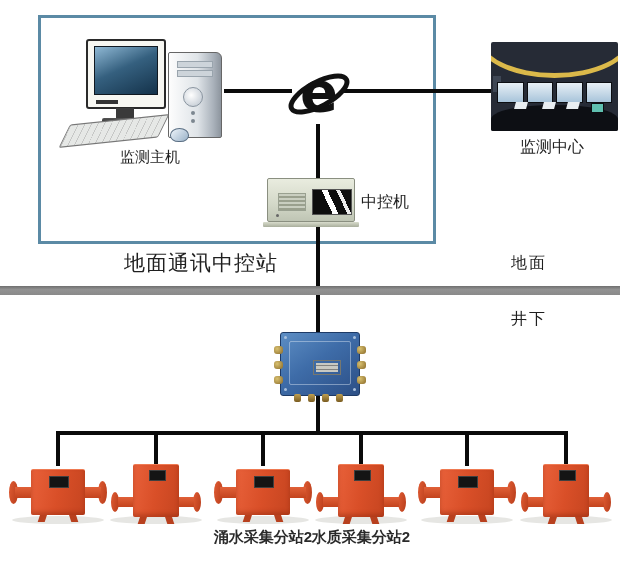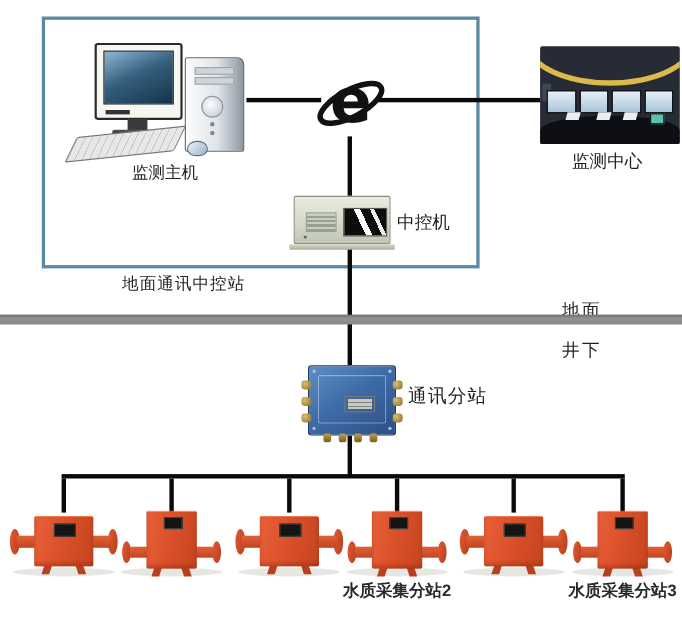--- a/index.html
+++ b/index.html
@@ -183,23 +183,23 @@
   <div class="ipc">
     <div class="body">
       <div class="vent"></div>
       <div class="dot"></div>
       <div class="disp"></div>
     </div>
     <div class="base"></div>
   </div>
   <div class="lbl" style="left:361px;top:192px;font-size:16px;">中控机</div>
 
-  <div class="lbl center" style="left:92px;top:249px;width:150px;font-size:15px;letter-spacing:1px;">地面通讯中控站</div>
-
-  <div class="lbl" style="left:511px;top:272px;font-size:16px;letter-spacing:2px;">地面</div>
+  <div class="lbl center" style="left:124px;top:249px;width:150px;font-size:21px;letter-spacing:1px;">地面通讯中控站</div>
+
+  <div class="lbl" style="left:511px;top:253px;font-size:16px;letter-spacing:2px;">地面</div>
   <div class="divider"></div>
   <div class="lbl" style="left:511px;top:309px;font-size:16px;letter-spacing:2px;">井下</div>
 
   <div class="sub">
     <div class="body">
       <div class="inner"></div>
       <div class="plate"></div>
       <div class="screw" style="left:3px;top:3px;"></div>
       <div class="screw" style="right:3px;top:3px;"></div>
       <div class="screw" style="left:3px;bottom:4px;"></div>
@@ -209,21 +209,20 @@
     <div class="glandL" style="left:0;top:31px;"></div>
     <div class="glandL" style="left:0;top:46px;"></div>
     <div class="glandR" style="left:83px;top:16px;"></div>
     <div class="glandR" style="left:83px;top:31px;"></div>
     <div class="glandR" style="left:83px;top:46px;"></div>
     <div class="glandB" style="left:20px;"></div>
     <div class="glandB" style="left:34px;"></div>
     <div class="glandB" style="left:48px;"></div>
     <div class="glandB" style="left:62px;"></div>
   </div>
-  <div class="lbl" style="left:371px;top:348px;font-size:17px;letter-spacing:1px;">通讯分站</div>
 
   <div class="dev devA" style="left:8px;">
     <div class="shadow"></div>
     <div class="flange l"></div>
     <div class="flange r"></div>
     <div class="pipe l"></div>
     <div class="pipe r"></div>
     <div class="leg l"></div>
     <div class="leg r"></div>
     <div class="box"></div>
@@ -278,16 +277,16 @@
     <div class="flange l"></div>
     <div class="flange r"></div>
     <div class="pipe l"></div>
     <div class="pipe r"></div>
     <div class="leg l"></div>
     <div class="leg r"></div>
     <div class="box"></div>
     <div class="tag"></div>
   </div>
 
+  <div class="dev-label" style="left:208px;">涌水采集分站2</div>
   <div class="dev-label" style="left:306px;">水质采集分站2</div>
-  <div class="dev-label" style="left:511px;">水质采集分站3</div>
 
 </div>
 
 </body></html>

